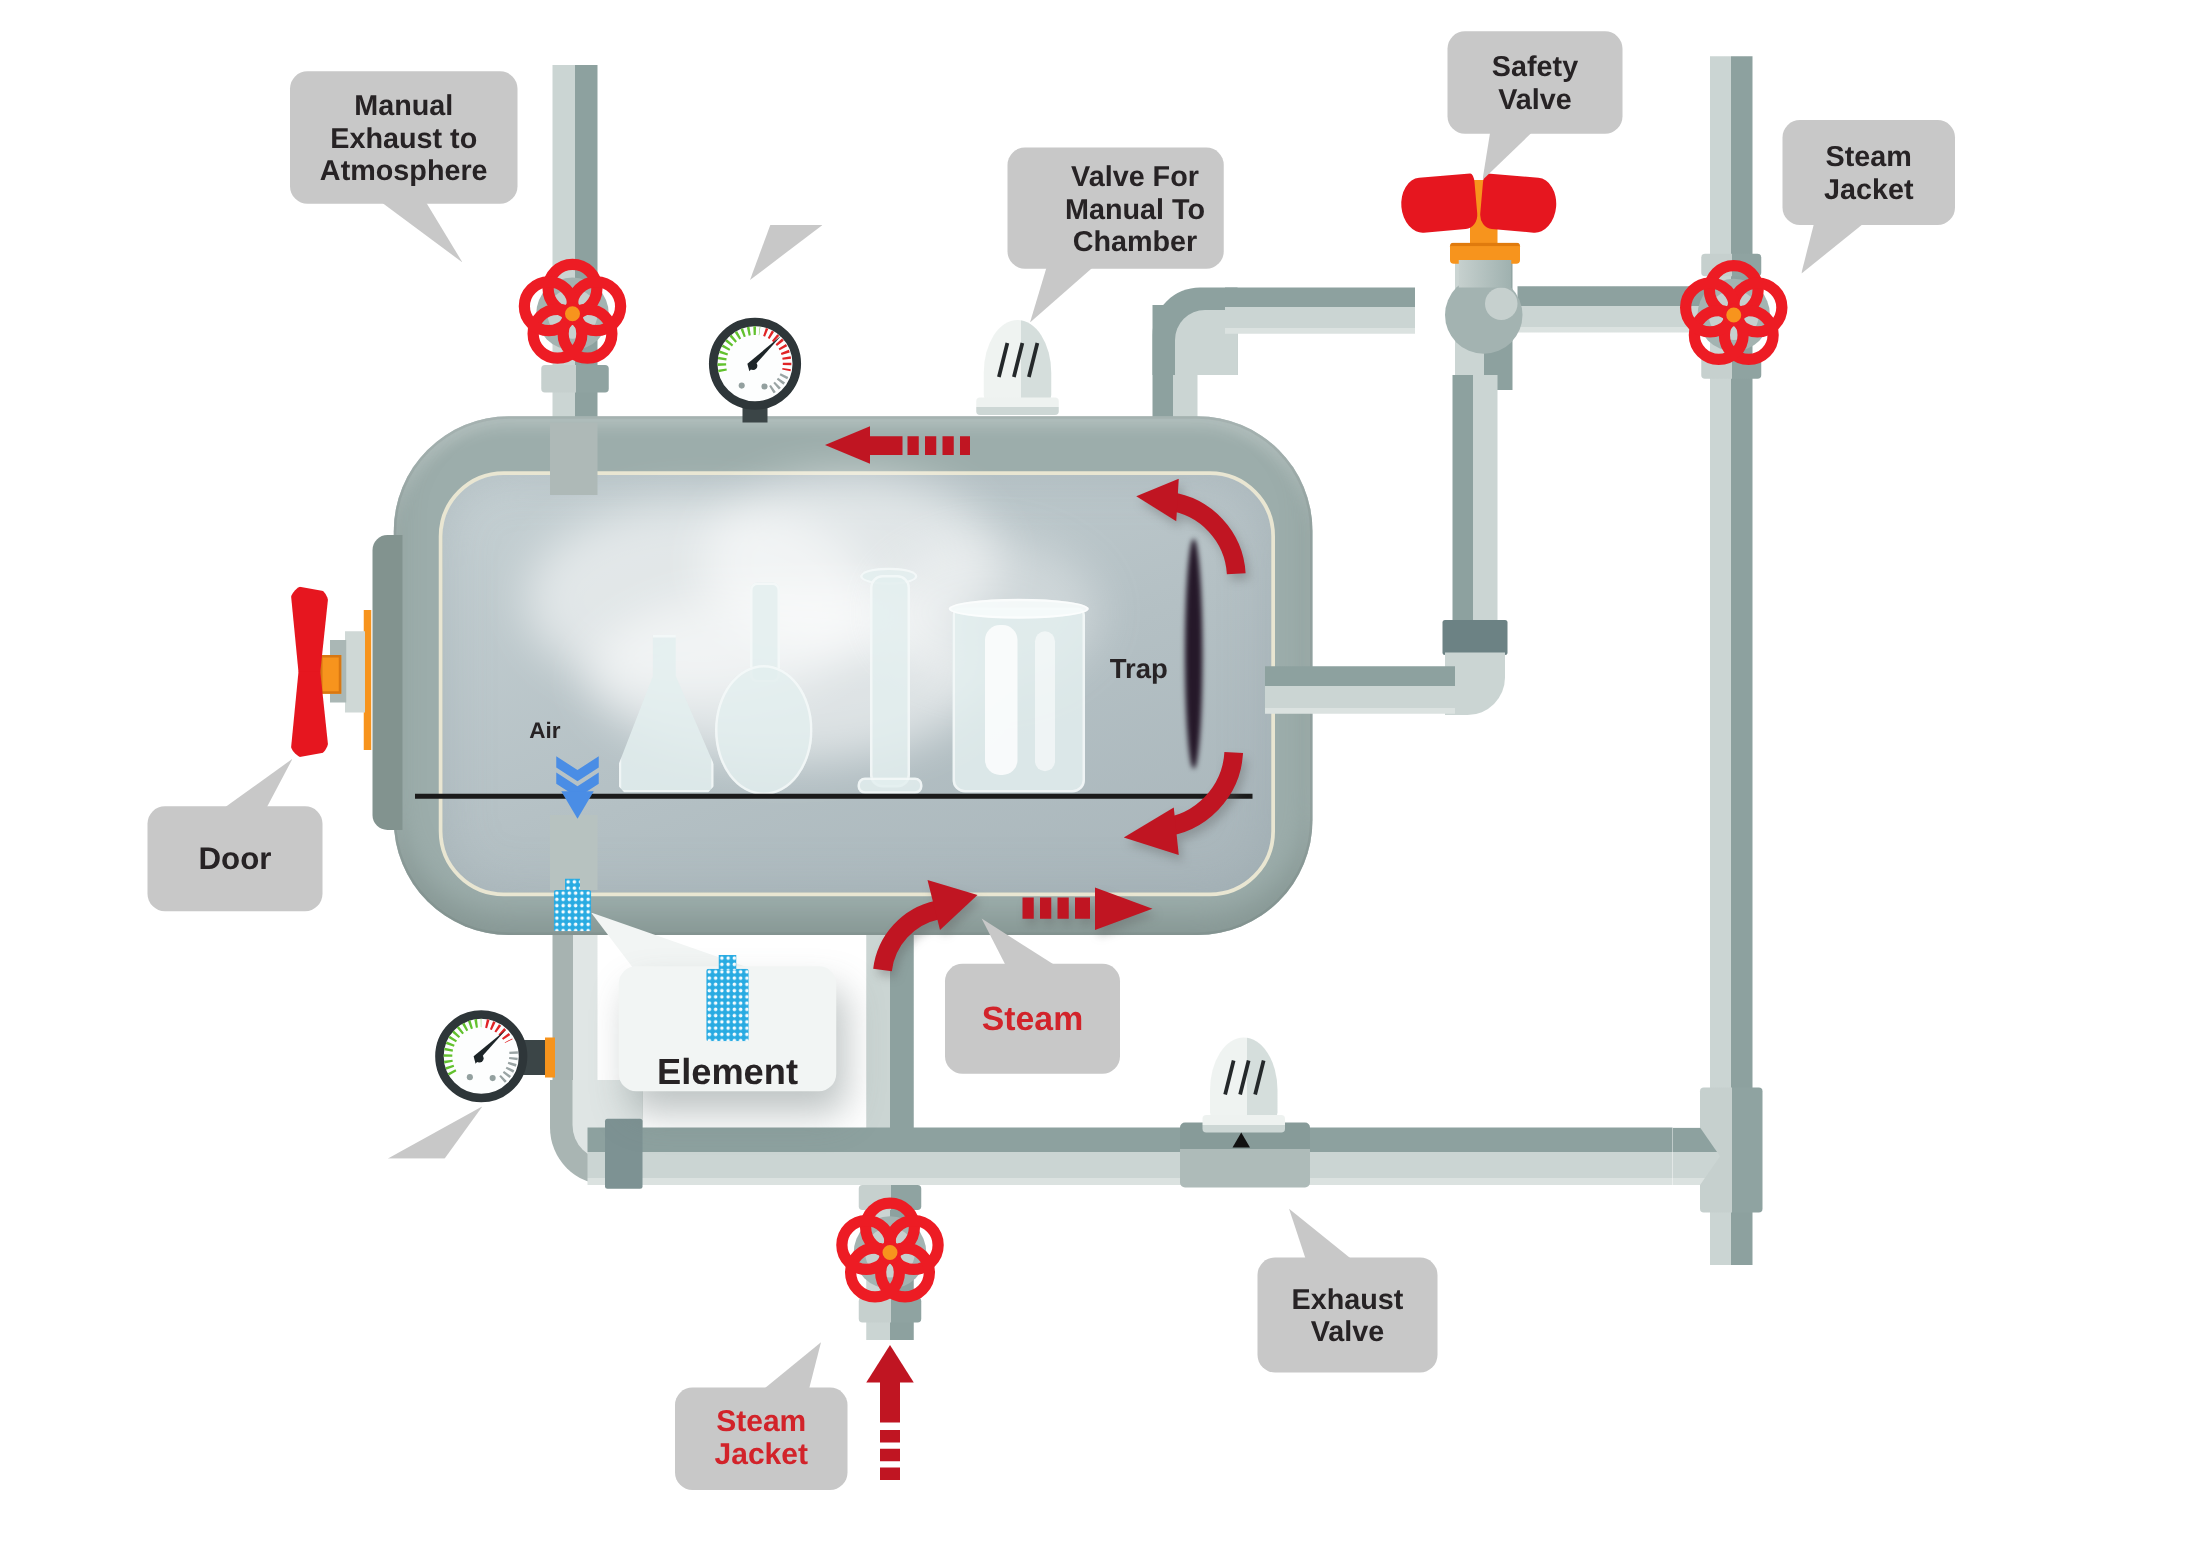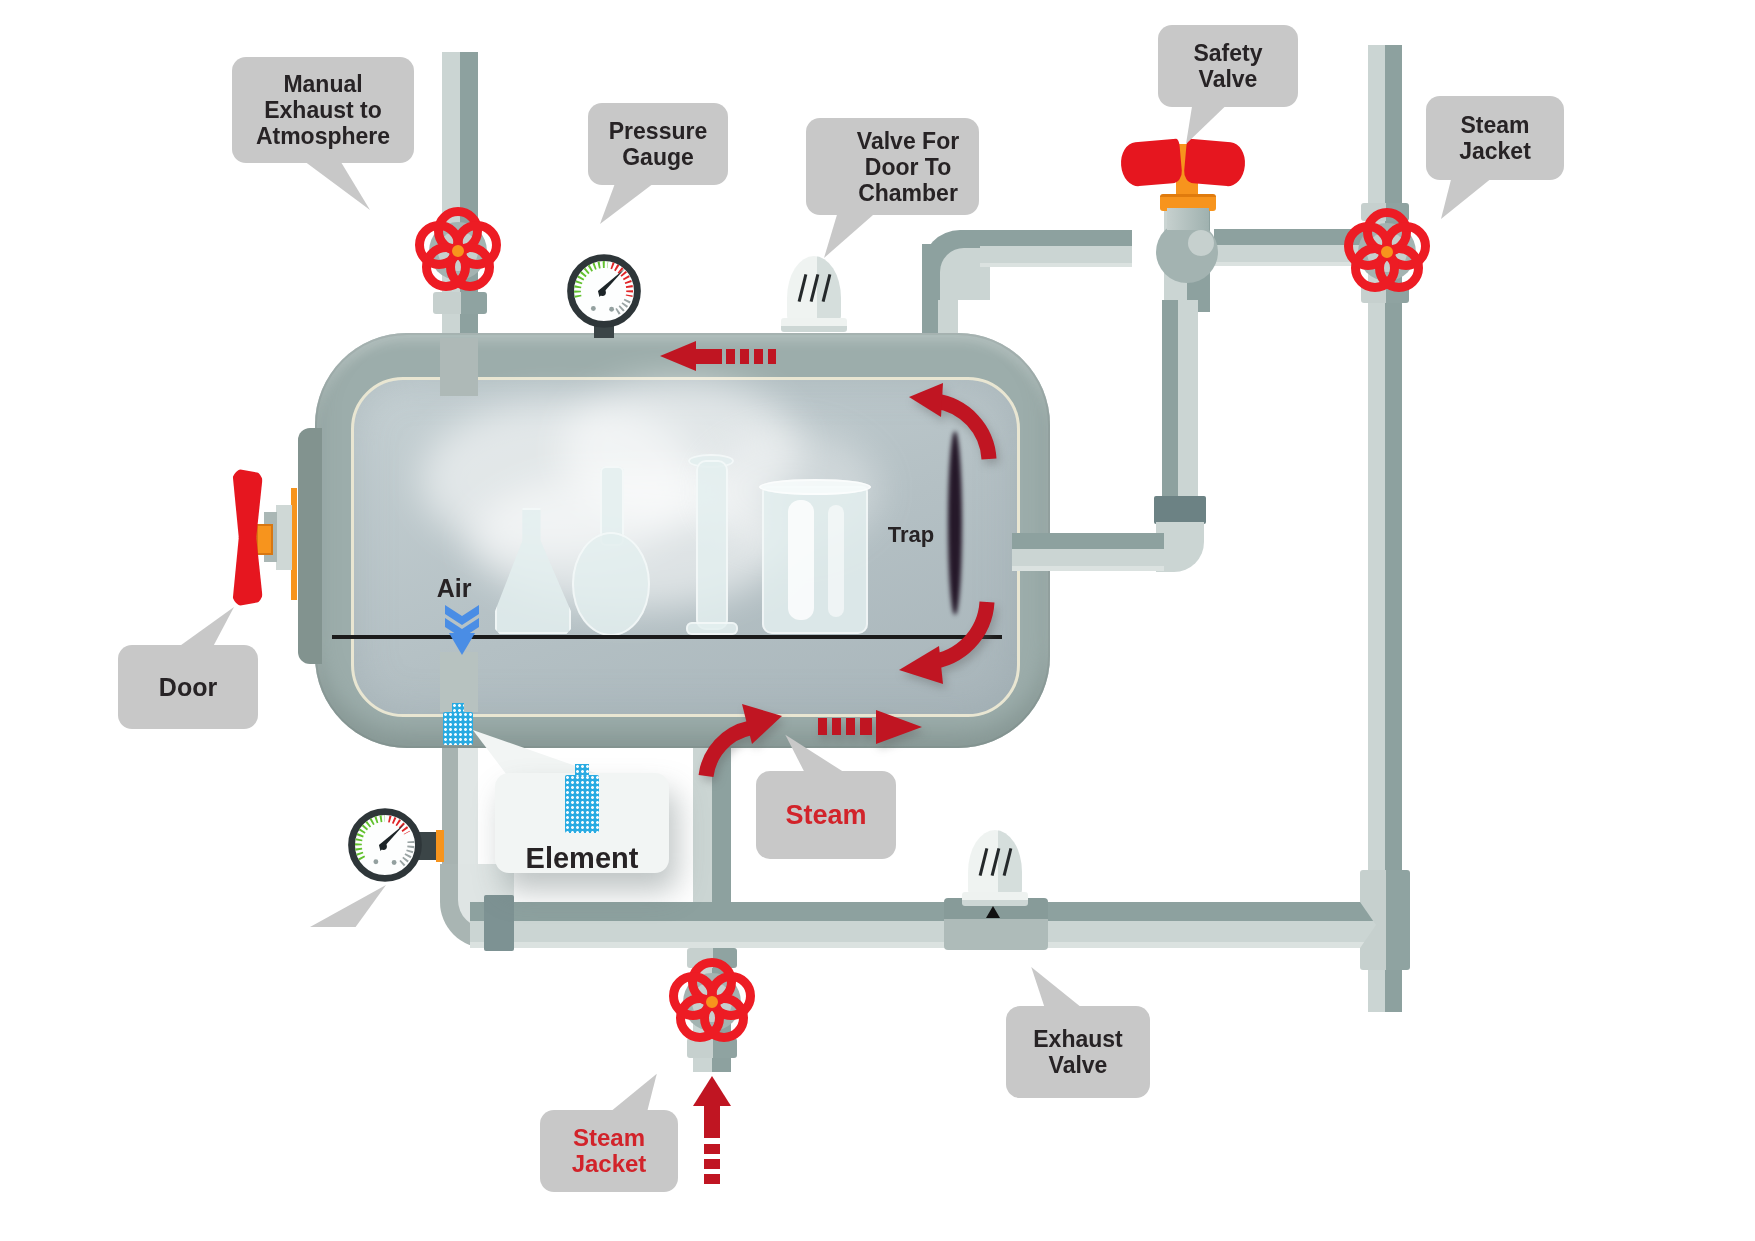--- a/index.html
+++ b/index.html
@@ -118,21 +118,21 @@
   <div class="glass" style="left:572px;top:532px;width:78px;height:104px;border-radius:50%;"></div>
   <div class="glass" style="left:688px;top:454px;width:46px;height:14px;border-radius:50%;"></div>
   <div class="glass" style="left:696px;top:460px;width:32px;height:170px;border-radius:10px;"></div>
   <div class="glass" style="left:686px;top:622px;width:52px;height:13px;border-radius:6px;"></div>
   <div class="glass" style="left:762px;top:486px;width:106px;height:148px;border-radius:6px 6px 10px 10px;"></div>
   <div class="glass" style="left:759px;top:479px;width:112px;height:16px;border-radius:50%;background:rgba(246,251,251,.92);"></div>
   <div class="abs" style="left:788px;top:500px;width:26px;height:120px;border-radius:12px;background:rgba(255,255,255,.8);"></div>
   <div class="abs" style="left:828px;top:505px;width:16px;height:112px;border-radius:10px;background:rgba(255,255,255,.55);"></div>
 
   <div class="abs" style="left:332px;top:635px;width:670px;height:4px;background:#1b1b1b;"></div>
-  <div class="abs" style="left:414px;top:574px;width:80px;text-align:center;font-weight:bold;font-size:25px;">Air</div>
+  <div class="abs" style="left:396px;top:574px;width:80px;text-align:center;font-weight:bold;font-size:18px;">Air</div>
   <svg class="abs" style="left:442px;top:604px;" width="40" height="52" viewBox="0 0 40 52">
     <path d="M3 1 L20 12 L37 1 L37 10 L20 21 L3 10 Z" fill="var(--air-blue)"></path>
     <path d="M3 14 L20 25 L37 14 L37 23 L20 34 L3 23 Z" fill="var(--air-blue)"></path>
     <path d="M7 29 L33 29 L20 51 Z" fill="var(--air-blue)"></path>
   </svg>
   <div class="abs" style="left:876px;top:522px;width:70px;text-align:center;font-weight:bold;font-size:22px;">Trap</div>
   <div class="abs" style="left:948px;top:431px;width:14px;height:184px;border-radius:50%;background:#251829;filter:blur(2px);"></div>
 
   <div class="abs" style="left:660px;top:341px;width:116px;height:30px;">
     <div class="arrowhead-left" style="left:0;top:0;"></div>
@@ -261,29 +261,25 @@
   </div>
 
   <div class="tail" style="left:300px;top:158px;width:70px;height:52px;clip-path:polygon(0 0,55% 0,100% 100%);"></div>
   <div class="callout" style="left:232px;top:57px;width:182px;height:106px;">
     <div>Manual</div>
     <div>Exhaust to</div>
     <div>Atmosphere</div>
   </div>
 
   <div class="tail" style="left:600px;top:180px;width:58px;height:44px;clip-path:polygon(28% 0,100% 0,0 100%);"></div>
-  <div class="callout" style="left:588px;top:103px;width:140px;height:82px;">
-    <div>Pressure</div>
-    <div>Gauge</div>
-  </div>
 
   <div class="tail" style="left:824px;top:208px;width:60px;height:50px;clip-path:polygon(25% 0,95% 0,0 100%);"></div>
   <div class="callout" style="left:806px;top:118px;width:142px;height:97px;padding-left:31px;">
     <div>Valve For</div>
-    <div>Door To</div>
+    <div>Manual To</div>
     <div>Chamber</div>
   </div>
 
   <div class="tail" style="left:1186px;top:102px;width:56px;height:42px;clip-path:polygon(12% 0,78% 0,0 100%);"></div>
   <div class="callout" style="left:1158px;top:25px;width:140px;height:82px;">
     <div>Safety</div>
     <div>Valve</div>
   </div>
 
   <div class="tail" style="left:1441px;top:175px;width:62px;height:44px;clip-path:polygon(18% 0,88% 0,0 100%);"></div>

